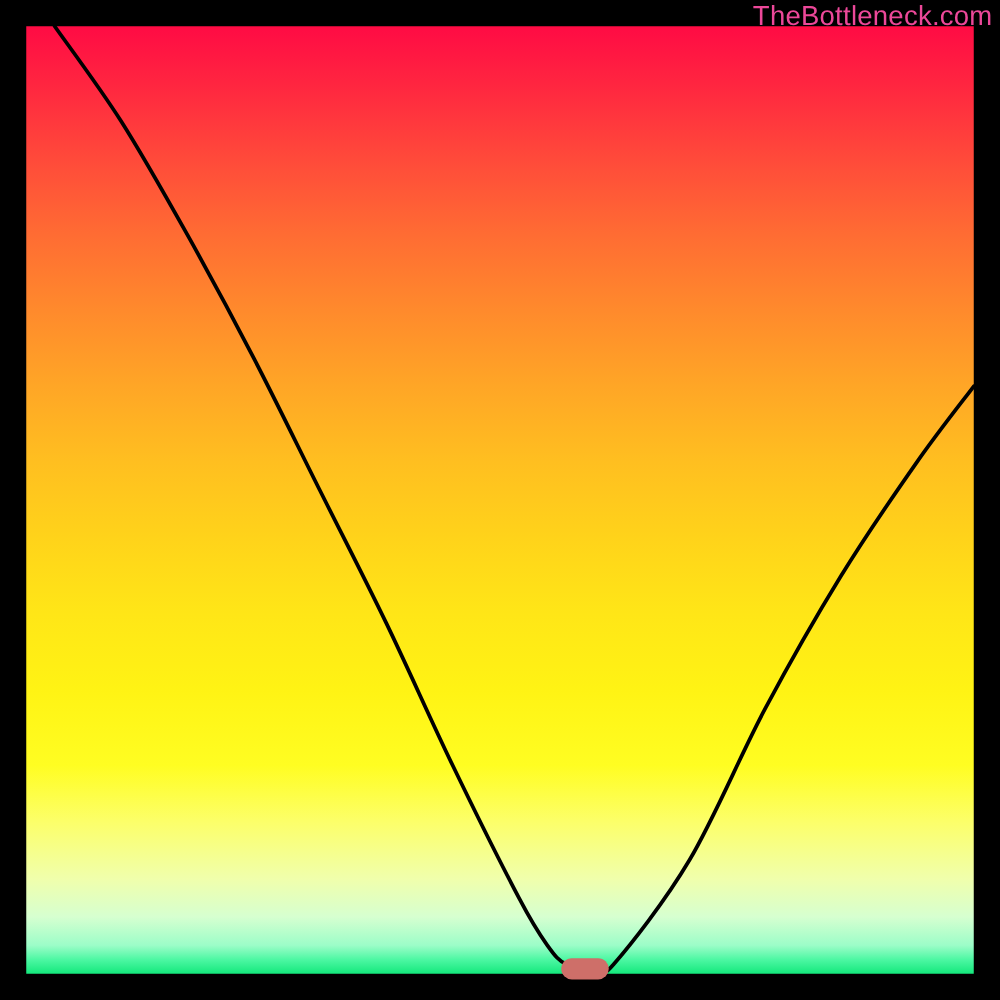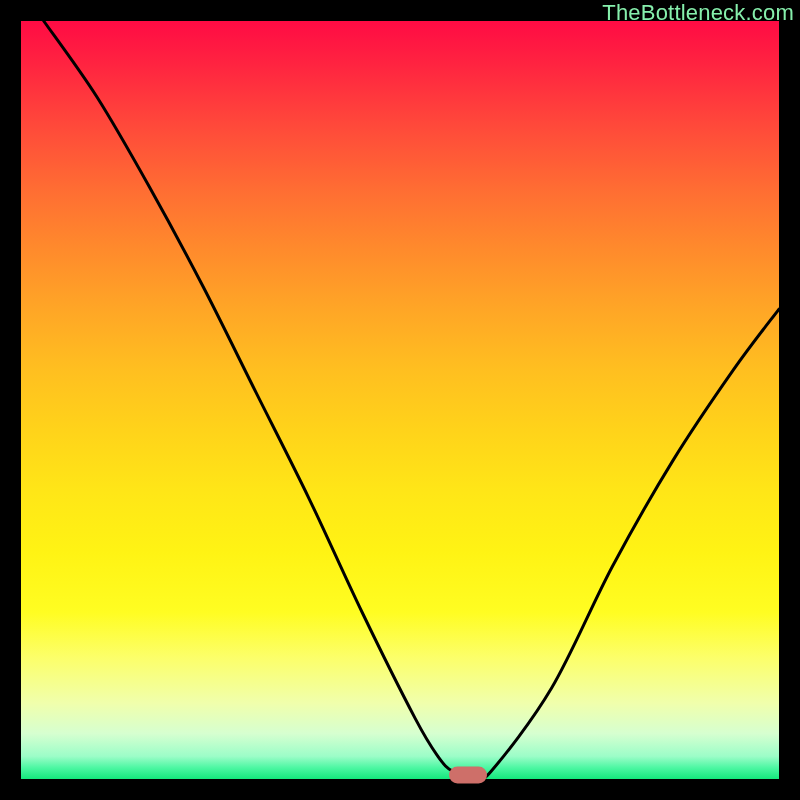--- a/index.html
+++ b/index.html
@@ -34,21 +34,21 @@
       #d6ffd0 94%,
       #9cfdc8 97%,
       #4df7a3 98.5%,
       #14e87c 100%
     );
   }
   .watermark {
     position: absolute;
     top: 0px;
     right: 6px;
-    color: #86efac;
+    color: #ec4899;
     font-size: 22px;
     font-weight: 500;
     letter-spacing: 0.2px;
     user-select: none;
   }
   svg.curve {
     position: absolute;
     left: 0;
     top: 0;
     width: 758px;

